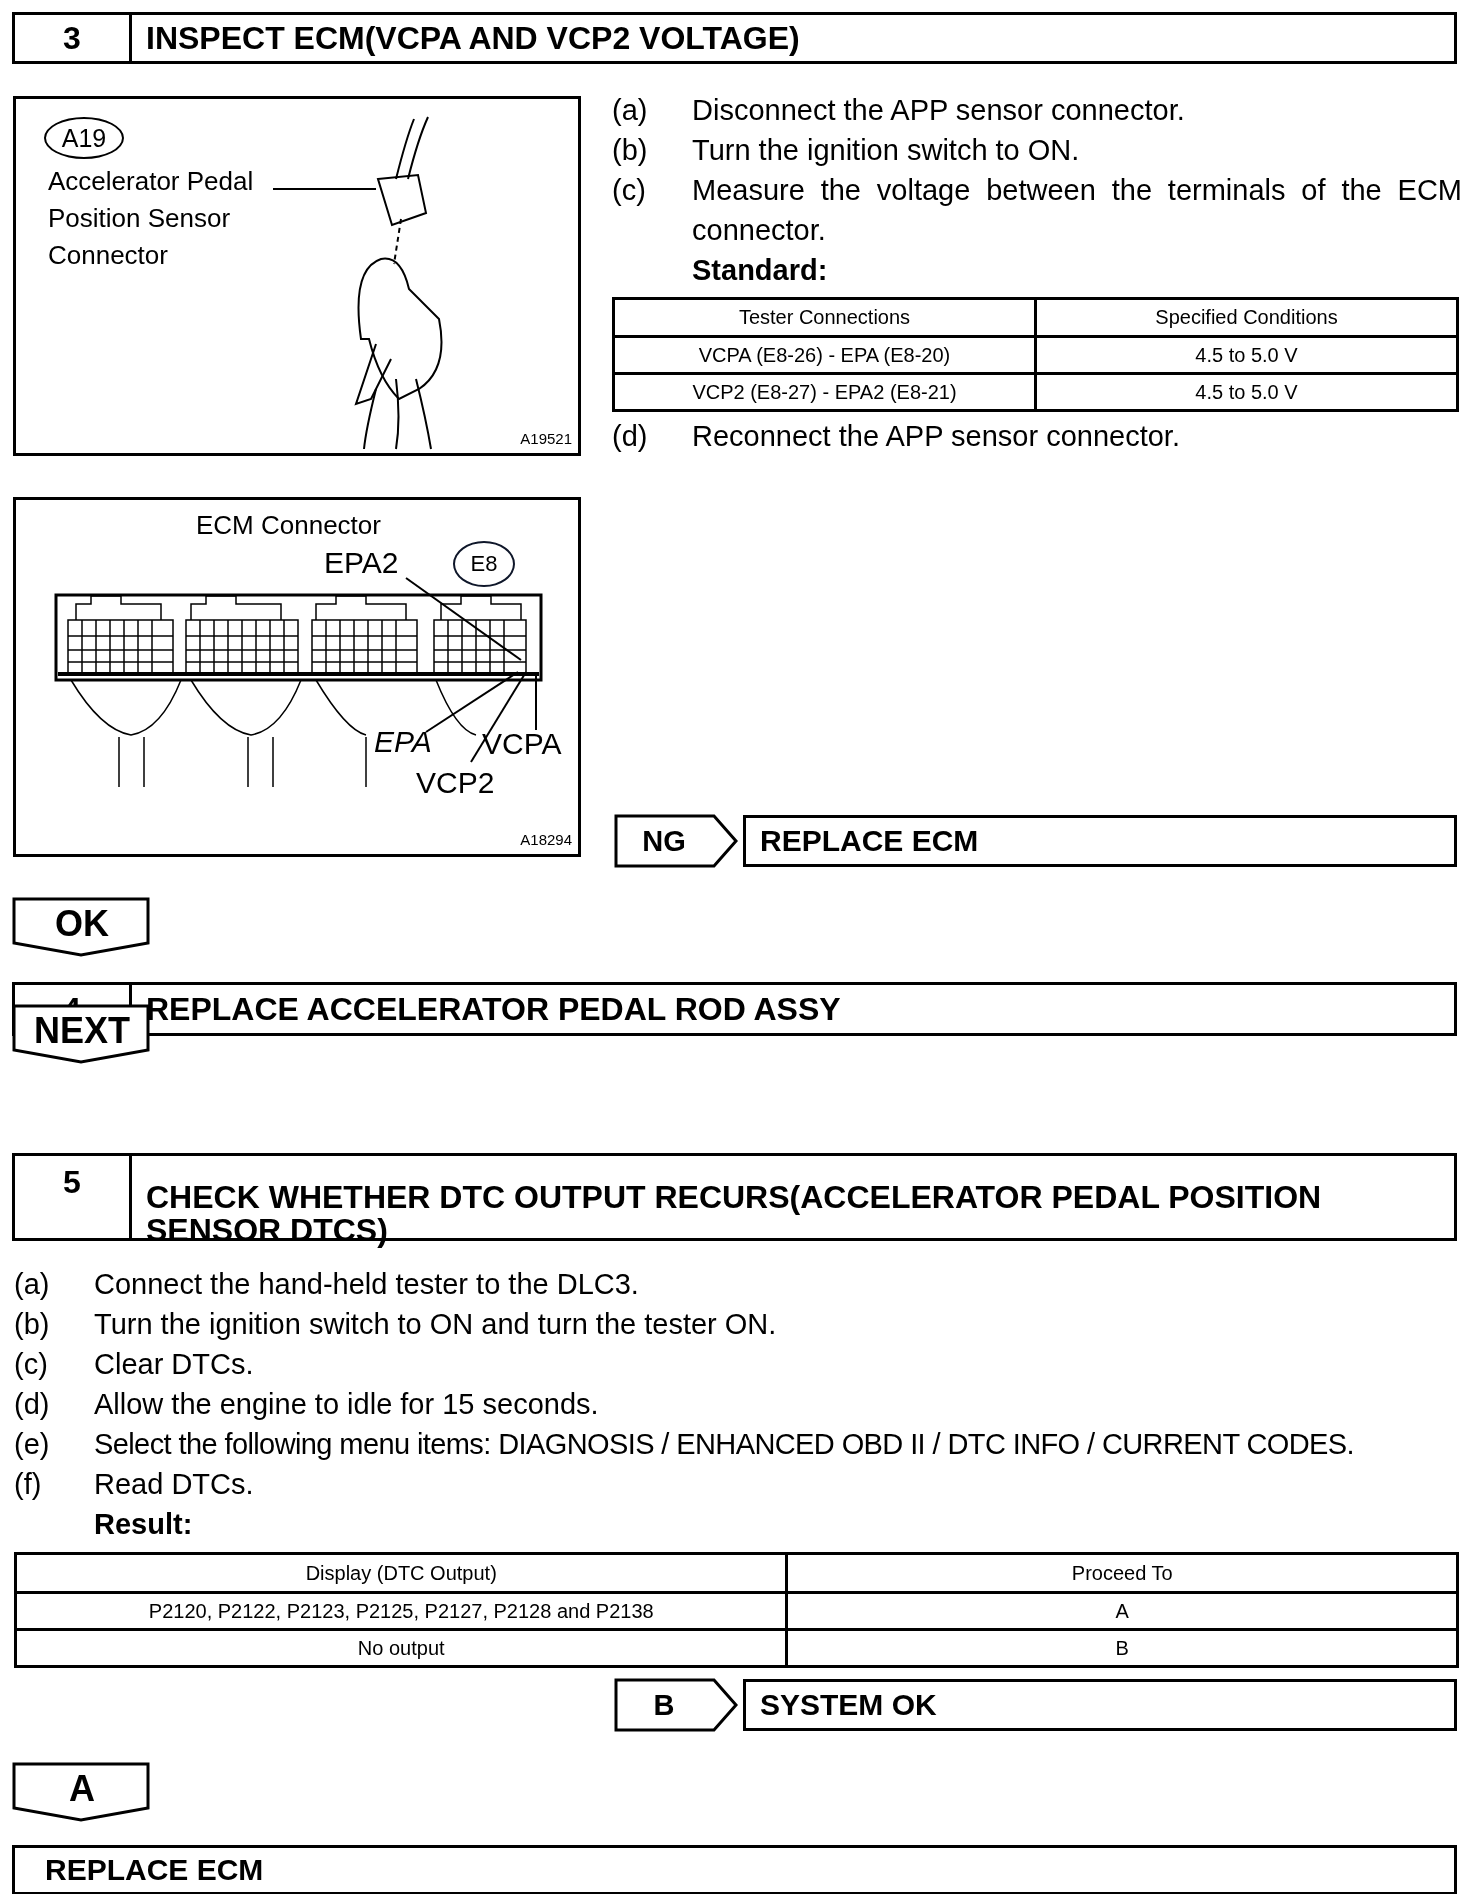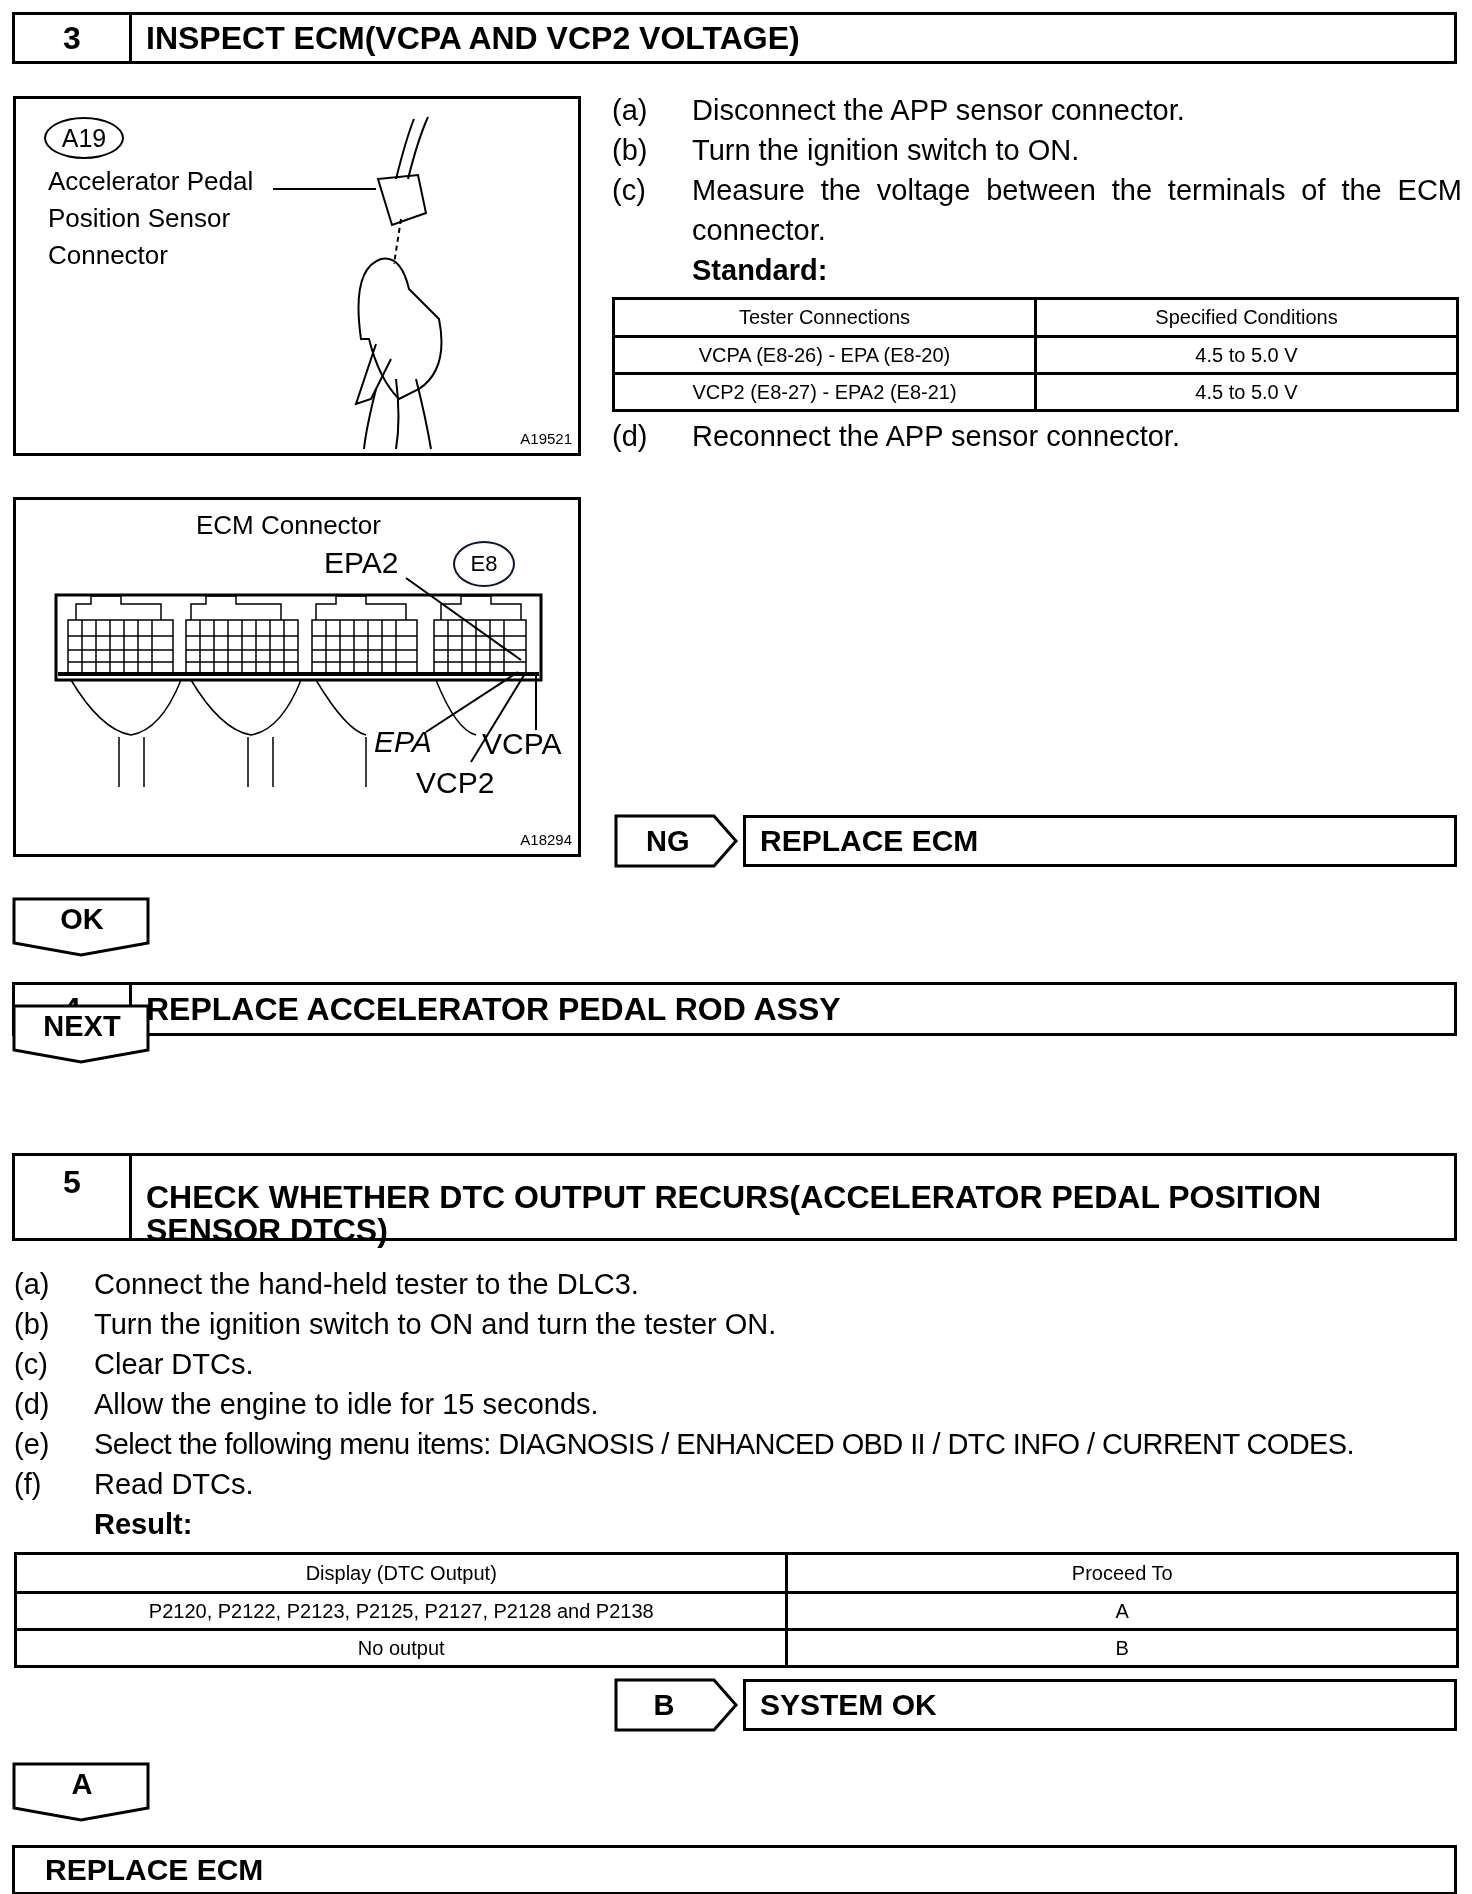--- a/index.html
+++ b/index.html
@@ -10,21 +10,21 @@
   .hdr .ttl{flex:1;padding-left:14px;font-weight:bold;font-size:32px;display:flex;align-items:center;line-height:33px;}
   .fig{position:absolute;border:3px solid #000;box-sizing:border-box;}
   .figid{position:absolute;right:6px;bottom:6px;font-size:15px;}
   .step{position:absolute;font-size:29px;line-height:40px;display:flex;}
   .step .lbl{width:80px;}
   .tbl{position:absolute;border-collapse:collapse;font-size:20px;}
   .tbl td{border:3px solid #000;text-align:center;padding:0;}
   .arrowR{position:absolute;}
   .resbox{position:absolute;border:3px solid #000;box-sizing:border-box;font-weight:bold;font-size:30px;display:flex;align-items:center;padding-left:14px;text-align:center;}
   .down{position:absolute;width:140px;height:60px;}
-  .down span{position:absolute;left:0;top:6px;width:140px;text-align:center;font-weight:bold;font-size:29px;}
+  .down span{position:absolute;left:0;top:6px;width:140px;text-align:center;font-weight:bold;font-size:36px;}
   .callout{position:absolute;font-size:30px;}
 </style>
 </head>
 <body>
 
 <div class="hdr" style="top:12px;height:52px;">
   <div class="num">3</div>
   <div class="ttl">INSPECT ECM(VCPA AND VCP2 VOLTAGE)</div>
 </div>
 
@@ -157,21 +157,21 @@
       <line x1="520" y1="172" x2="520" y2="230" stroke-width="2"></line>
       <line x1="455" y1="262" x2="510" y2="172" stroke-width="2"></line>
     </g>
   </svg>
   <div class="figid">A18294</div>
 </div>
 
 <svg class="arrowR" style="left:614px;top:814px;" width="124" height="54">
   <path d="M2 2 H100 L122 27 L100 52 H2 Z" fill="#fff" stroke="#000" stroke-width="3"></path>
 </svg>
-<div class="abs" style="left:614px;top:814px;width:100px;height:54px;line-height:54px;font-weight:bold;font-size:29px;padding-left:32px;">NG</div>
+<div class="abs" style="left:614px;top:814px;width:100px;height:54px;line-height:54px;text-align:center;font-weight:bold;font-size:29px;">NG</div>
 <div class="resbox" style="left:743px;top:815px;width:714px;height:52px;">REPLACE ECM</div>
 
 <div class="down" style="left:12px;top:897px;">
   <svg width="140" height="60">
       <path d="M2 2 H136 V46 L69 58 L2 46 Z" fill="#fff" stroke="#000" stroke-width="3"></path>
     </svg>
   <span>OK</span>
 </div>
 
 <div class="hdr" style="top:982px;height:54px;">

